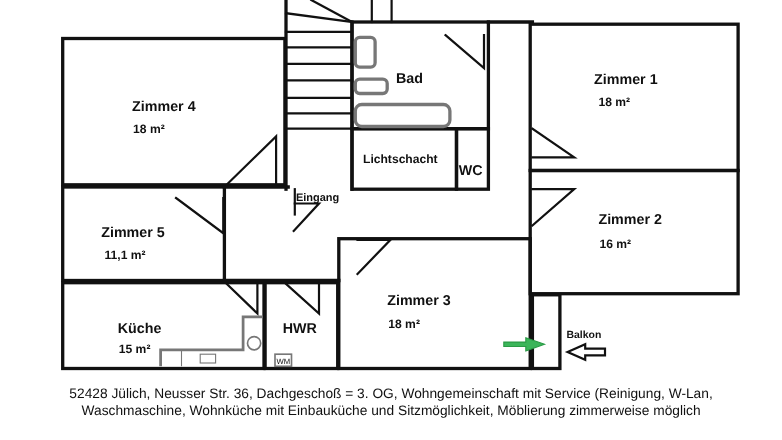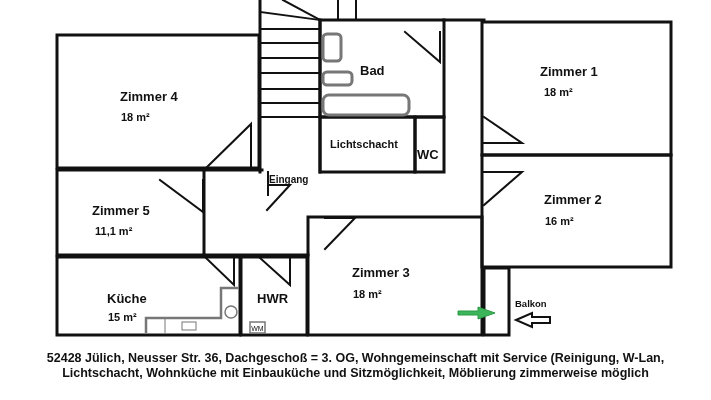--- a/index.html
+++ b/index.html
@@ -1,19 +1,19 @@
 <!DOCTYPE html>
 <html><head>
 <meta charset="utf-8">
 <style>
   html, body { margin: 0; padding: 0; background: #ffffff; }
   body { width: 711px; height: 400px; overflow: hidden; position: relative; font-family: "Liberation Sans", sans-serif; }
   #plan { position: absolute; left: 0; top: 0; }
   .lbl { font-family: "Liberation Sans", sans-serif; font-weight: bold; fill: #111; }
-  .caption { position: absolute; left: 0; width: 711px; text-align: center; font-family: "Liberation Sans", sans-serif; font-weight: bold; font-size: 12.5px; color: #111; line-height: 15px; }
+  .caption { position: absolute; left: 0; width: 711px; text-align: center; font-family: "Liberation Sans", sans-serif; font-weight: normal; font-size: 12.5px; color: #111; line-height: 15px; }
 </style>
 </head>
 <body>
 
 <svg id="plan" width="711" height="345" viewBox="0 0 711 345">
   <g stroke="#111" fill="none" stroke-linecap="square">
 
     <rect x="57" y="35" width="202" height="133" stroke-width="3"></rect>
 
     <g stroke-width="2">
@@ -108,13 +108,13 @@
   <text class="lbl" x="108" y="321" font-size="11">15 m²</text>
   <text class="lbl" x="360" y="75" font-size="13">Bad</text>
   <text class="lbl" x="330" y="148" font-size="11">Lichtschacht</text>
   <text class="lbl" x="417" y="159" font-size="13">WC</text>
   <text class="lbl" x="257" y="303" font-size="13">HWR</text>
   <text class="lbl" x="269" y="183" font-size="10">Eingang</text>
   <text class="lbl" x="515" y="307" font-size="9.5">Balkon</text>
 </svg>
 
 <div class="caption" style="top:351px;">52428 Jülich, Neusser Str. 36, Dachgeschoß = 3. OG, Wohngemeinschaft mit Service (Reinigung, W-Lan,</div>
-<div class="caption" style="top:366px;">Lichtschacht, Wohnküche mit Einbauküche und Sitzmöglichkeit, Möblierung zimmerweise möglich</div>
+<div class="caption" style="top:366px;">Waschmaschine, Wohnküche mit Einbauküche und Sitzmöglichkeit, Möblierung zimmerweise möglich</div>
 
 </body></html>

